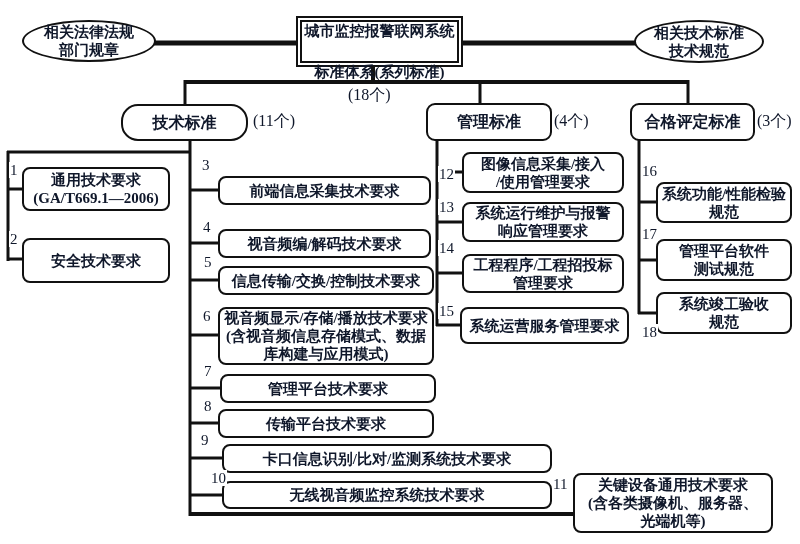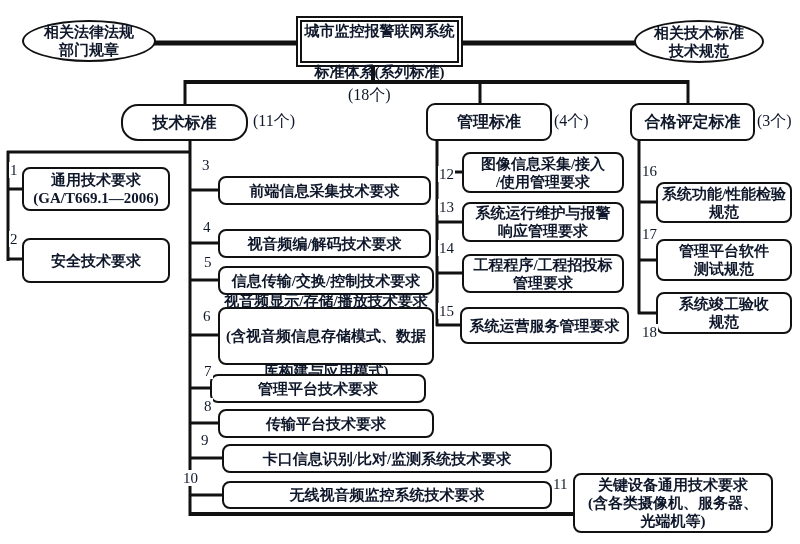--- a/index.html
+++ b/index.html
@@ -111,21 +111,21 @@
 
   <div class="num" style="left:9px;top:162px;">1</div>
   <div class="num" style="left:9px;top:231px;">2</div>
   <div class="num" style="left:201px;top:157px;">3</div>
   <div class="num" style="left:202px;top:219px;">4</div>
   <div class="num" style="left:203px;top:254px;">5</div>
   <div class="num" style="left:202px;top:308px;">6</div>
   <div class="num" style="left:203px;top:363px;">7</div>
   <div class="num" style="left:203px;top:398px;">8</div>
   <div class="num" style="left:200px;top:432px;">9</div>
-  <div class="num" style="left:182px;top:470px;">10</div>
+  <div class="num" style="left:210px;top:470px;">10</div>
   <div class="num" style="left:552px;top:476px;">11</div>
   <div class="num" style="left:438px;top:166px;">12</div>
   <div class="num" style="left:438px;top:199px;">13</div>
   <div class="num" style="left:438px;top:240px;">14</div>
   <div class="num" style="left:438px;top:303px;">15</div>
   <div class="num" style="left:641px;top:163px;">16</div>
   <div class="num" style="left:641px;top:226px;">17</div>
   <div class="num" style="left:641px;top:280px;margin-top:44px;">18</div>
 
   <div class="node rbox" style="left:22px;top:167px;width:148px;height:44px;">
@@ -138,26 +138,26 @@
 
   <div class="node rbox" style="left:218px;top:176px;width:213px;height:29px;text-align:center;">
     <div class="ln">前端信息采集技术要求</div>
   </div>
   <div class="node rbox" style="left:218px;top:229px;width:213px;height:29px;">
     <div class="ln">视音频编/解码技术要求</div>
   </div>
   <div class="node rbox" style="left:218px;top:266px;width:216px;height:29px;">
     <div class="ln">信息传输/交换/控制技术要求</div>
   </div>
-  <div class="node rbox" style="left:218px;top:307px;width:216px;height:58px;gap:17px;">
+  <div class="node rbox" style="left:218px;top:307px;width:216px;height:58px;">
     <div class="ln">视音频显示/存储/播放技术要求</div>
     <div class="ln">(含视音频信息存储模式、数据</div>
     <div class="ln">库构建与应用模式)</div>
   </div>
-  <div class="node rbox" style="left:210px;top:374px;width:216px;height:29px;">
+  <div class="node rbox" style="left:220px;top:374px;width:216px;height:29px;">
     <div class="ln">管理平台技术要求</div>
   </div>
   <div class="node rbox" style="left:218px;top:409px;width:216px;height:29px;">
     <div class="ln">传输平台技术要求</div>
   </div>
   <div class="node rbox" style="left:222px;top:444px;width:330px;height:29px;">
     <div class="ln">卡口信息识别/比对/监测系统技术要求</div>
   </div>
   <div class="node rbox" style="left:222px;top:481px;width:330px;height:28px;">
     <div class="ln">无线视音频监控系统技术要求</div>

